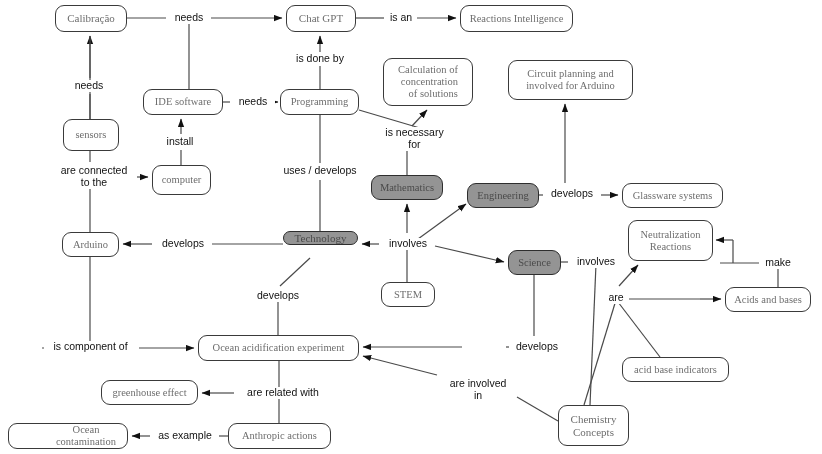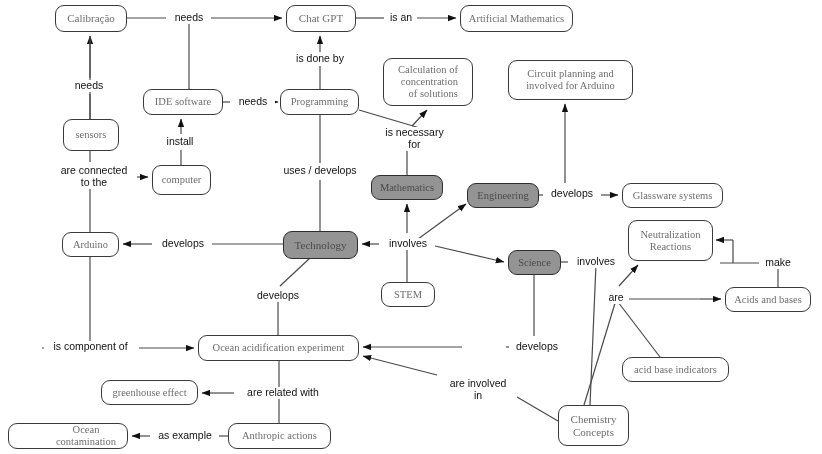--- a/index.html
+++ b/index.html
@@ -112,42 +112,42 @@
       <path d="M279,387 L279,361"></path>
 
       <path d="M228,436 L219,436"></path>
       <path d="M150,436 L132,436" marker-end="url(#ah)"></path>
     </g>
   </svg>
 
   <div id="nodes">
       <div class="node" style="left: 55px; top: 5px; width: 72px; height: 27px; font-size: 11px;">Calibração</div>
       <div class="node" style="left: 286px; top: 5px; width: 70px; height: 27px; font-size: 11px;">Chat GPT</div>
-      <div class="node" style="left: 460px; top: 5px; width: 113px; height: 27px; font-size: 10.5px;">Artificial Mathematics</div>
+      <div class="node" style="left: 460px; top: 5px; width: 113px; height: 27px; font-size: 10.5px;">Reactions Intelligence</div>
       <div class="node" style="left: 383px; top: 58px; width: 90px; height: 48px; font-size: 10.5px; text-align: right;">Calculation of
 concentration
 of solutions</div>
       <div class="node" style="left: 508px; top: 60px; width: 125px; height: 40px; font-size: 10.5px;">Circuit planning and
 involved for Arduino</div>
       <div class="node" style="left: 143px; top: 89px; width: 80px; height: 26px; font-size: 10.5px;">IDE software</div>
       <div class="node" style="left: 280px; top: 89px; width: 79px; height: 26px; font-size: 10.5px;">Programming</div>
       <div class="node" style="left: 63px; top: 119px; width: 56px; height: 32px; font-size: 10.5px;">sensors</div>
       <div class="node" style="left: 152px; top: 165px; width: 59px; height: 30px; font-size: 10.5px;">computer</div>
       <div class="node shaded" style="left: 371px; top: 175px; width: 72px; height: 25px; font-size: 10.5px;">Mathematics</div>
       <div class="node shaded" style="left: 467px; top: 183px; width: 72px; height: 25px; font-size: 10.5px;">Engineering</div>
       <div class="node" style="left: 622px; top: 183px; width: 101px; height: 25px; font-size: 10.5px;">Glassware systems</div>
       <div class="node" style="left: 628px; top: 220px; width: 85px; height: 41px; font-size: 10.5px;">Neutralization
 Reactions</div>
       <div class="node" style="left: 62px; top: 232px; width: 57px; height: 25px; font-size: 10.5px;">Arduino</div>
-      <div class="node shaded" style="left: 283px; top: 231px; width: 75px; height: 28px; font-size: 11px;">Technology</div>
+      <div class="node shaded" style="left: 283px; top: 231px; width: 75px; height: 14px; font-size: 11px;">Technology</div>
       <div class="node shaded" style="left: 508px; top: 250px; width: 53px; height: 25px; font-size: 10.5px;">Science</div>
       <div class="node" style="left: 725px; top: 287px; width: 86px; height: 25px; font-size: 10.5px;">Acids and bases</div>
       <div class="node" style="left: 381px; top: 282px; width: 54px; height: 25px; font-size: 10.5px; text-align: right;">STEM</div>
       <div class="node" style="left: 198px; top: 335px; width: 161px; height: 26px; font-size: 10.5px;">Ocean acidification experiment</div>
-      <div class="node" style="left: 622px; top: 357px; width: 107px; height: 25px; font-size: 10.5px; border-radius: 10px;">acid base indicators</div>
+      <div class="node" style="left: 622px; top: 357px; width: 107px; height: 25px; font-size: 10.5px;">acid base indicators</div>
       <div class="node" style="left: 101px; top: 380px; width: 97px; height: 25px; font-size: 10.5px;">greenhouse effect</div>
       <div class="node" style="left: 558px; top: 405px; width: 71px; height: 41px; font-size: 11px;">Chemistry
 Concepts</div>
       <div class="node" style="left: 8px; top: 423px; width: 120px; height: 26px; font-size: 10.5px; padding-left: 40px;">Ocean contamination</div>
       <div class="node" style="left: 228px; top: 423px; width: 103px; height: 26px; font-size: 10.5px;">Anthropic actions</div>
     </div>
   <div id="labels">
       <div class="elabel" style="left: 167px; top: 12px; width: 44px;">needs</div>
       <div class="elabel" style="left: 385px; top: 12px; width: 32px;">is an</div>
       <div class="elabel" style="left: 287px; top: 53px; width: 66px;">is done by</div>

